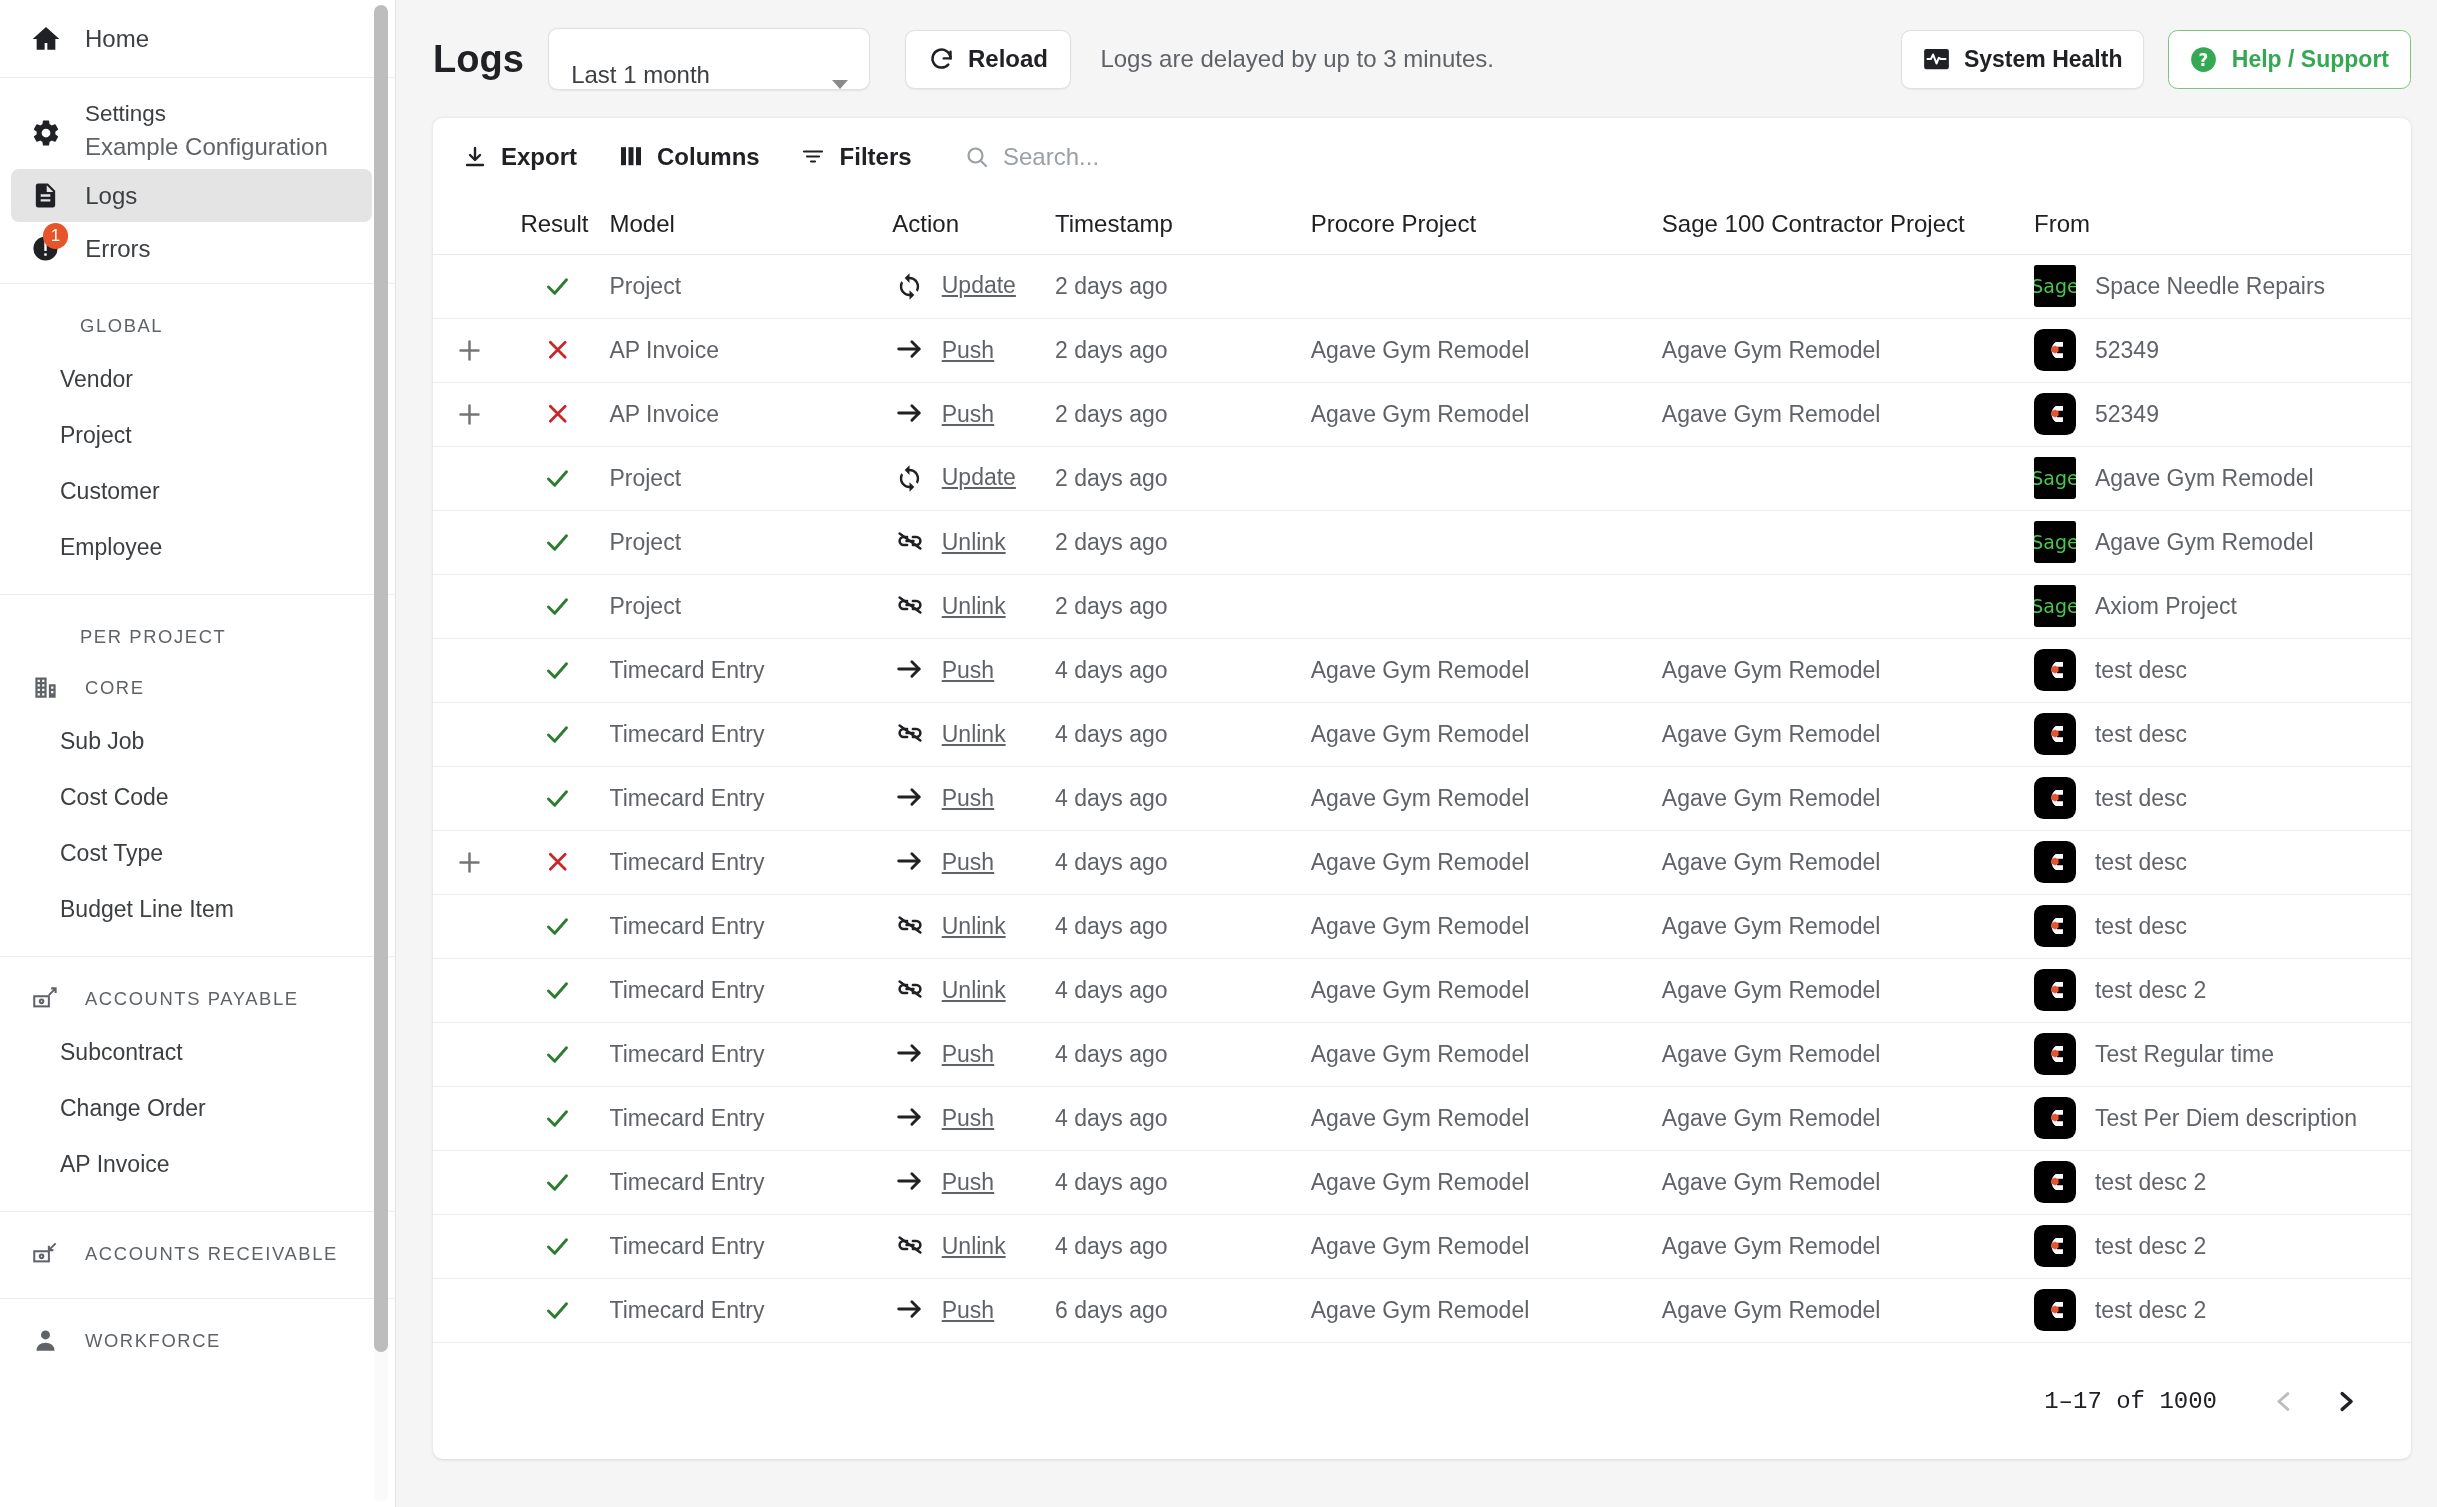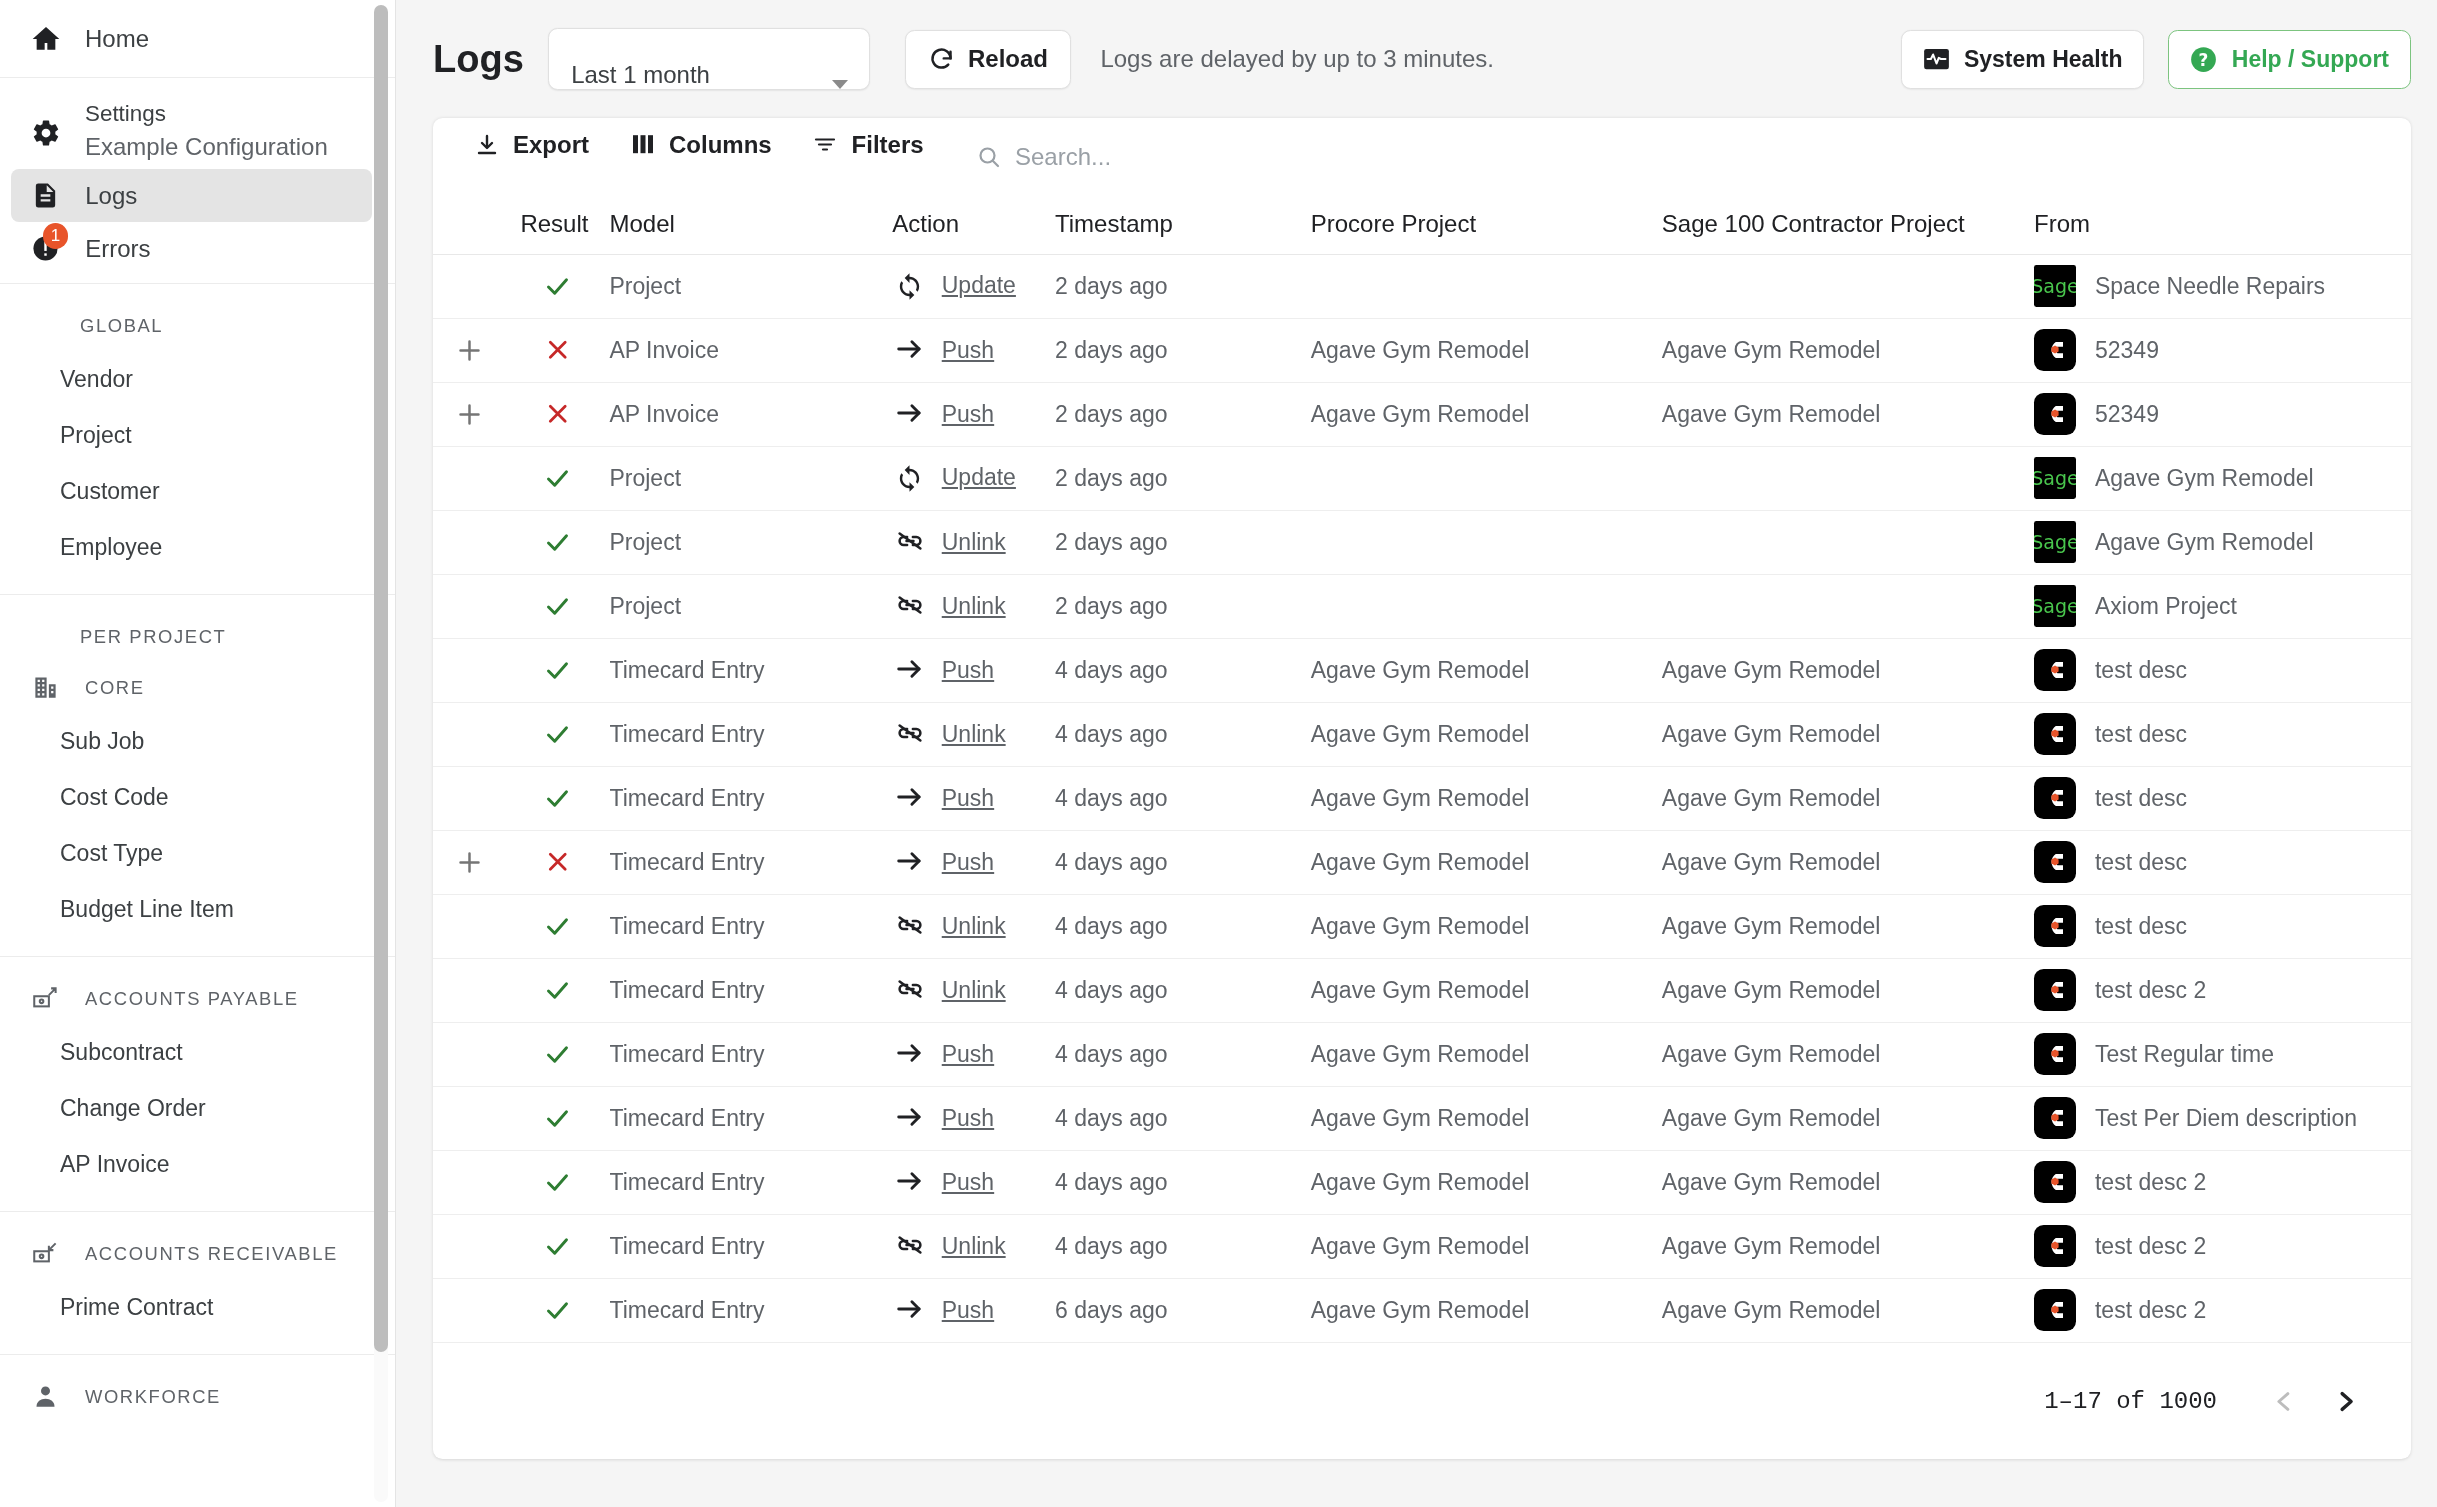--- a/index.html
+++ b/index.html
@@ -137,22 +137,22 @@
   }
   .btn-help .gi { margin-right: 14.4px; display:flex; }
 
   
   .card {
     margin: 0 27px 0 37px; background: #fff;
     border-radius: 9.6px; box-shadow: 0 0.8px 3.2px rgba(0,0,0,.12);
     height: 1341px; overflow: hidden; position: relative;
   }
   .toolbar {
-    display: flex; height: 77px;
-    padding-left: 24px;
+    display: flex; align-items: center; height: 77px;
+    padding-left: 12px;
   }
   .tb-btn {
     display: flex; align-items: center; height: 53px;
     padding: 0 17.6px; margin-right: 6.4px;
     font-size: 24px; font-weight: bold; color: #202124; white-space: nowrap;
   }
   .tb-btn .gi { margin-right: 14.4px; display: flex; }
   .search-wrap { display: flex; align-items: center; margin-left: 29px; }
   .search-wrap .gi { margin-right: 14.4px; display: flex; }
   .search-input {
@@ -353,23 +353,20 @@
         <div class="sb-head">
           <span class="ico">
             <svg width="27" height="27" viewBox="0 0 24 24" fill="none" stroke="#5f6368" stroke-width="1.8">
                 <rect x="2" y="10" width="13" height="9"></rect>
                 <circle cx="8.5" cy="14.5" r="1.6"></circle>
                 <path d="M21 3 L15 9 M15 5 v4 h4"></path>
               </svg>
           </span>
           <span>ACCOUNTS RECEIVABLE</span>
         </div>
-        <div class="sb-sub">
-            <span>Prime Contract</span>
-          </div>
       </div>
 
       <div class="sb-section nobdr sb-pad-t">
         <div class="sb-head">
           <span class="ico">
             <svg width="27" height="27" viewBox="0 0 24 24" fill="#5f6368">
                 <circle cx="12" cy="7" r="4"></circle>
                 <path d="M4 21c0-4.4 3.6-7 8-7s8 2.6 8 7H4z"></path>
               </svg>
           </span>

